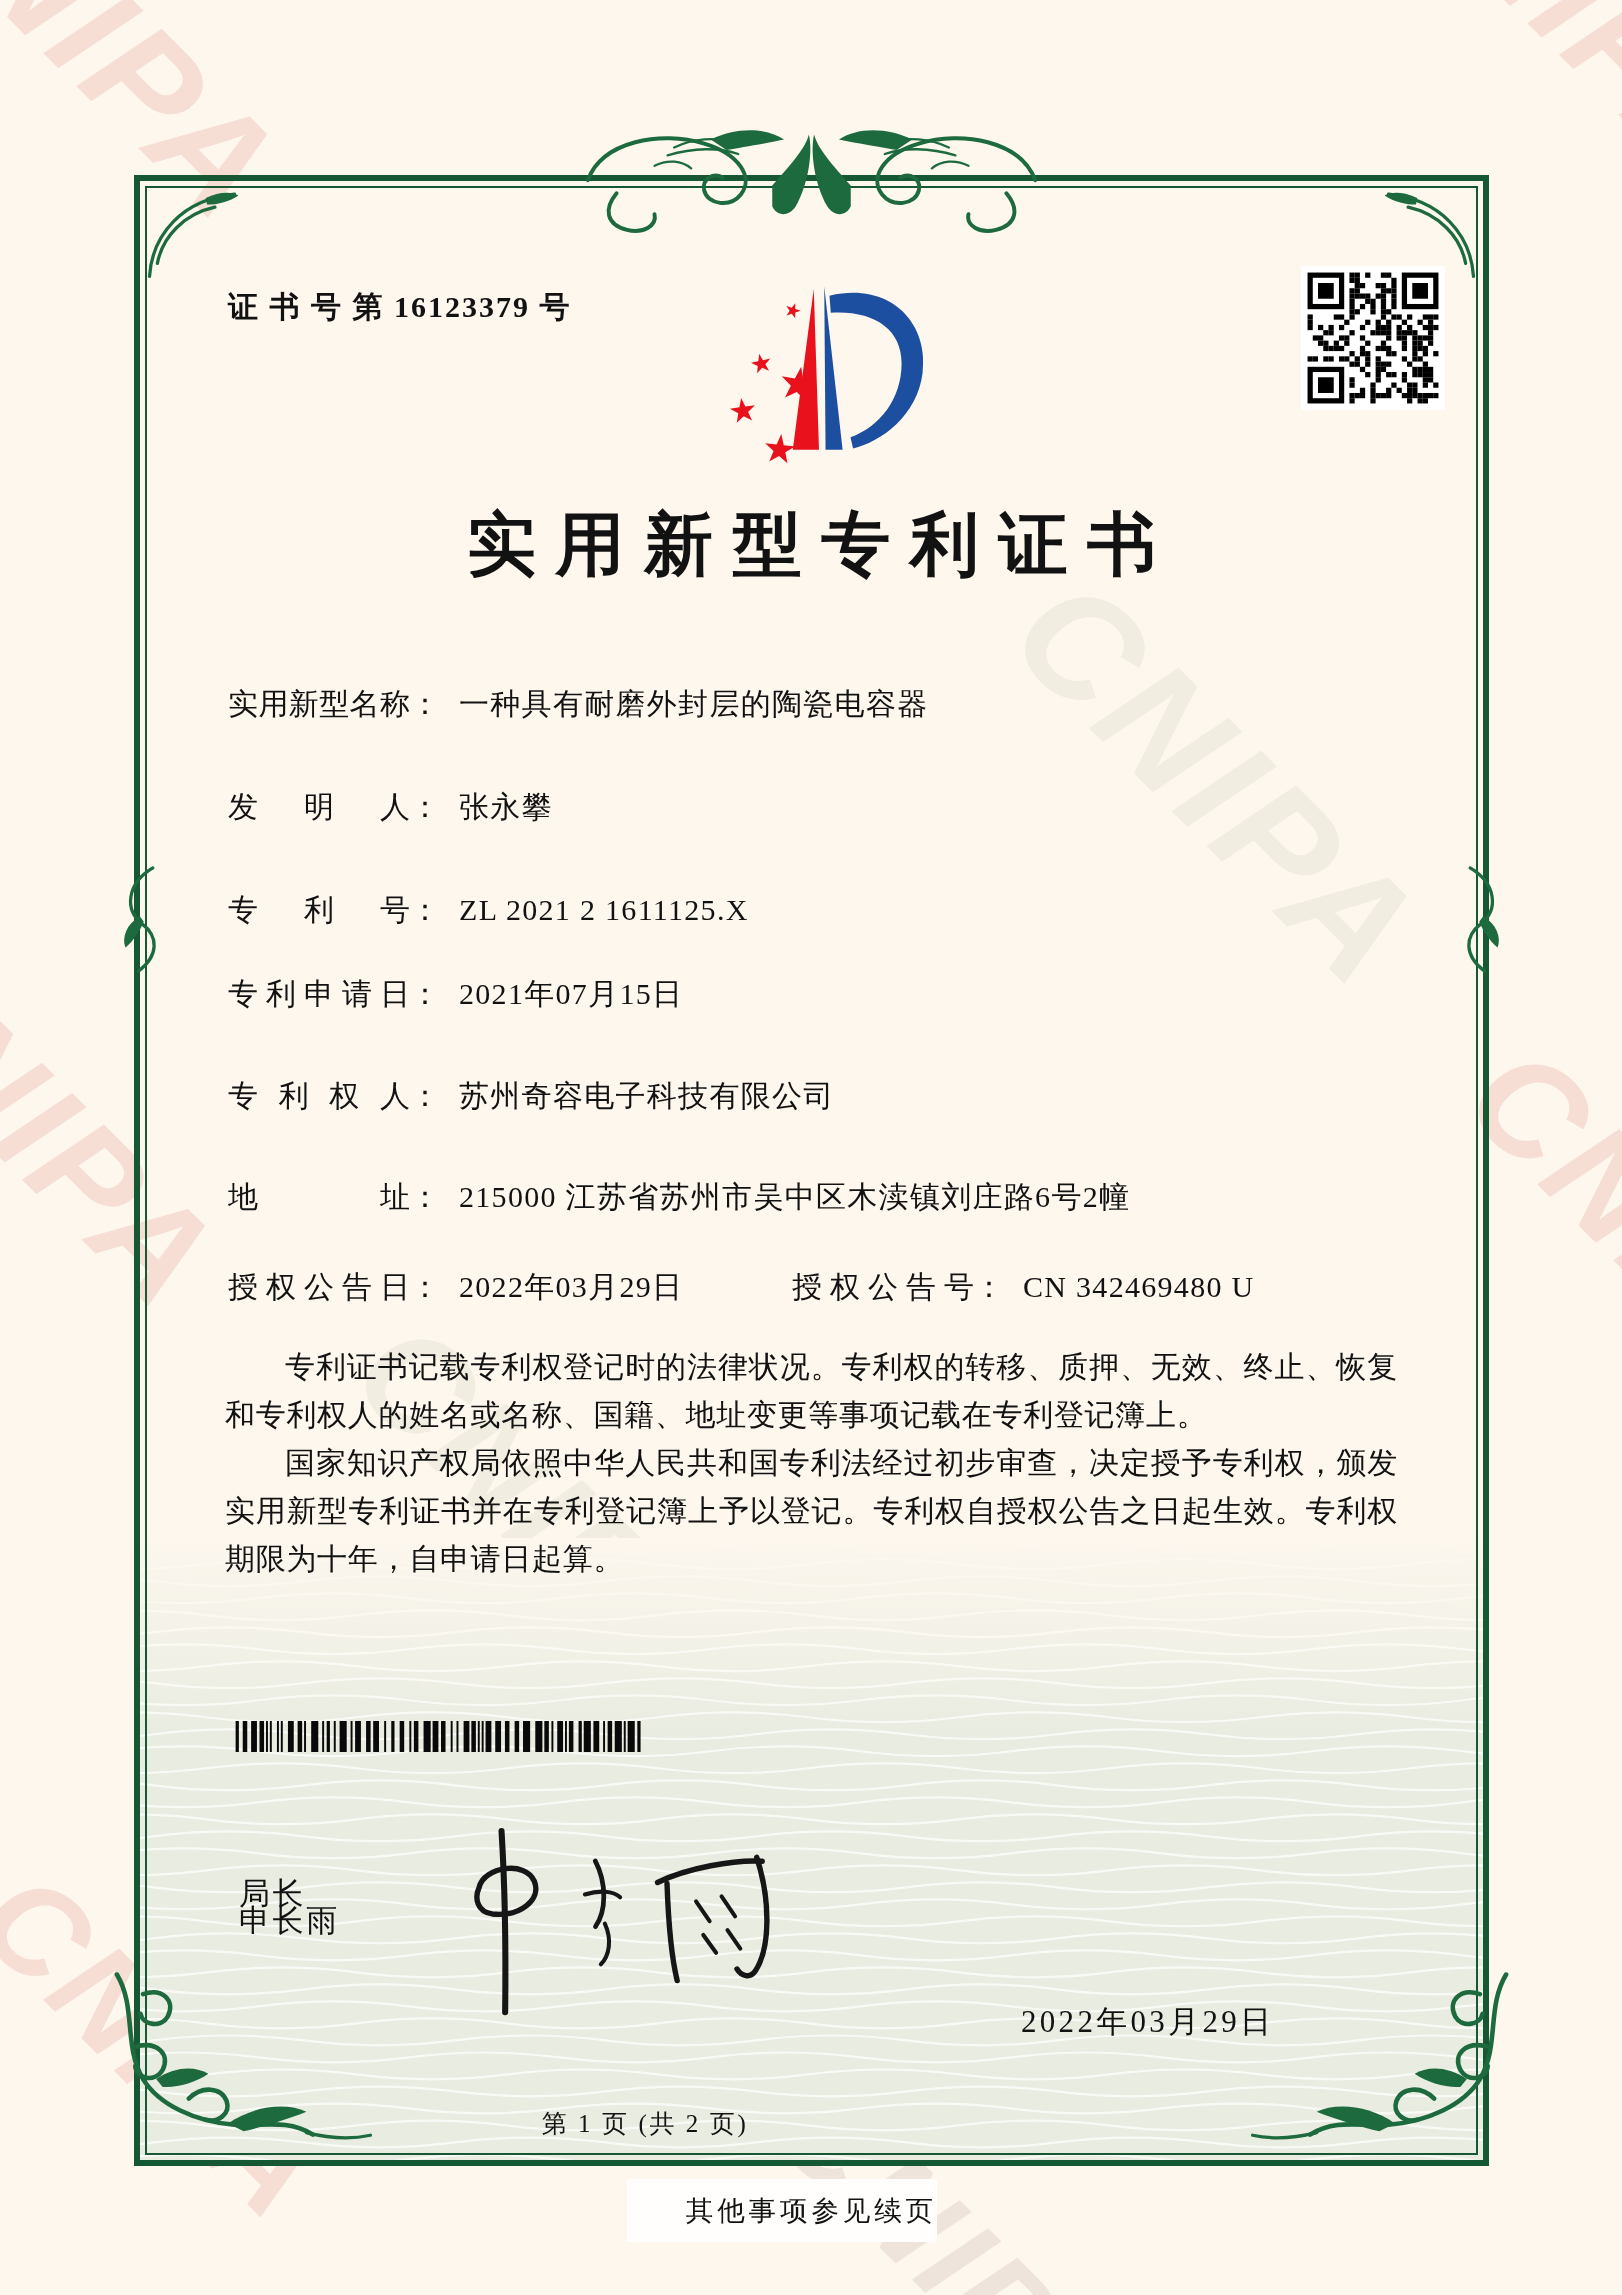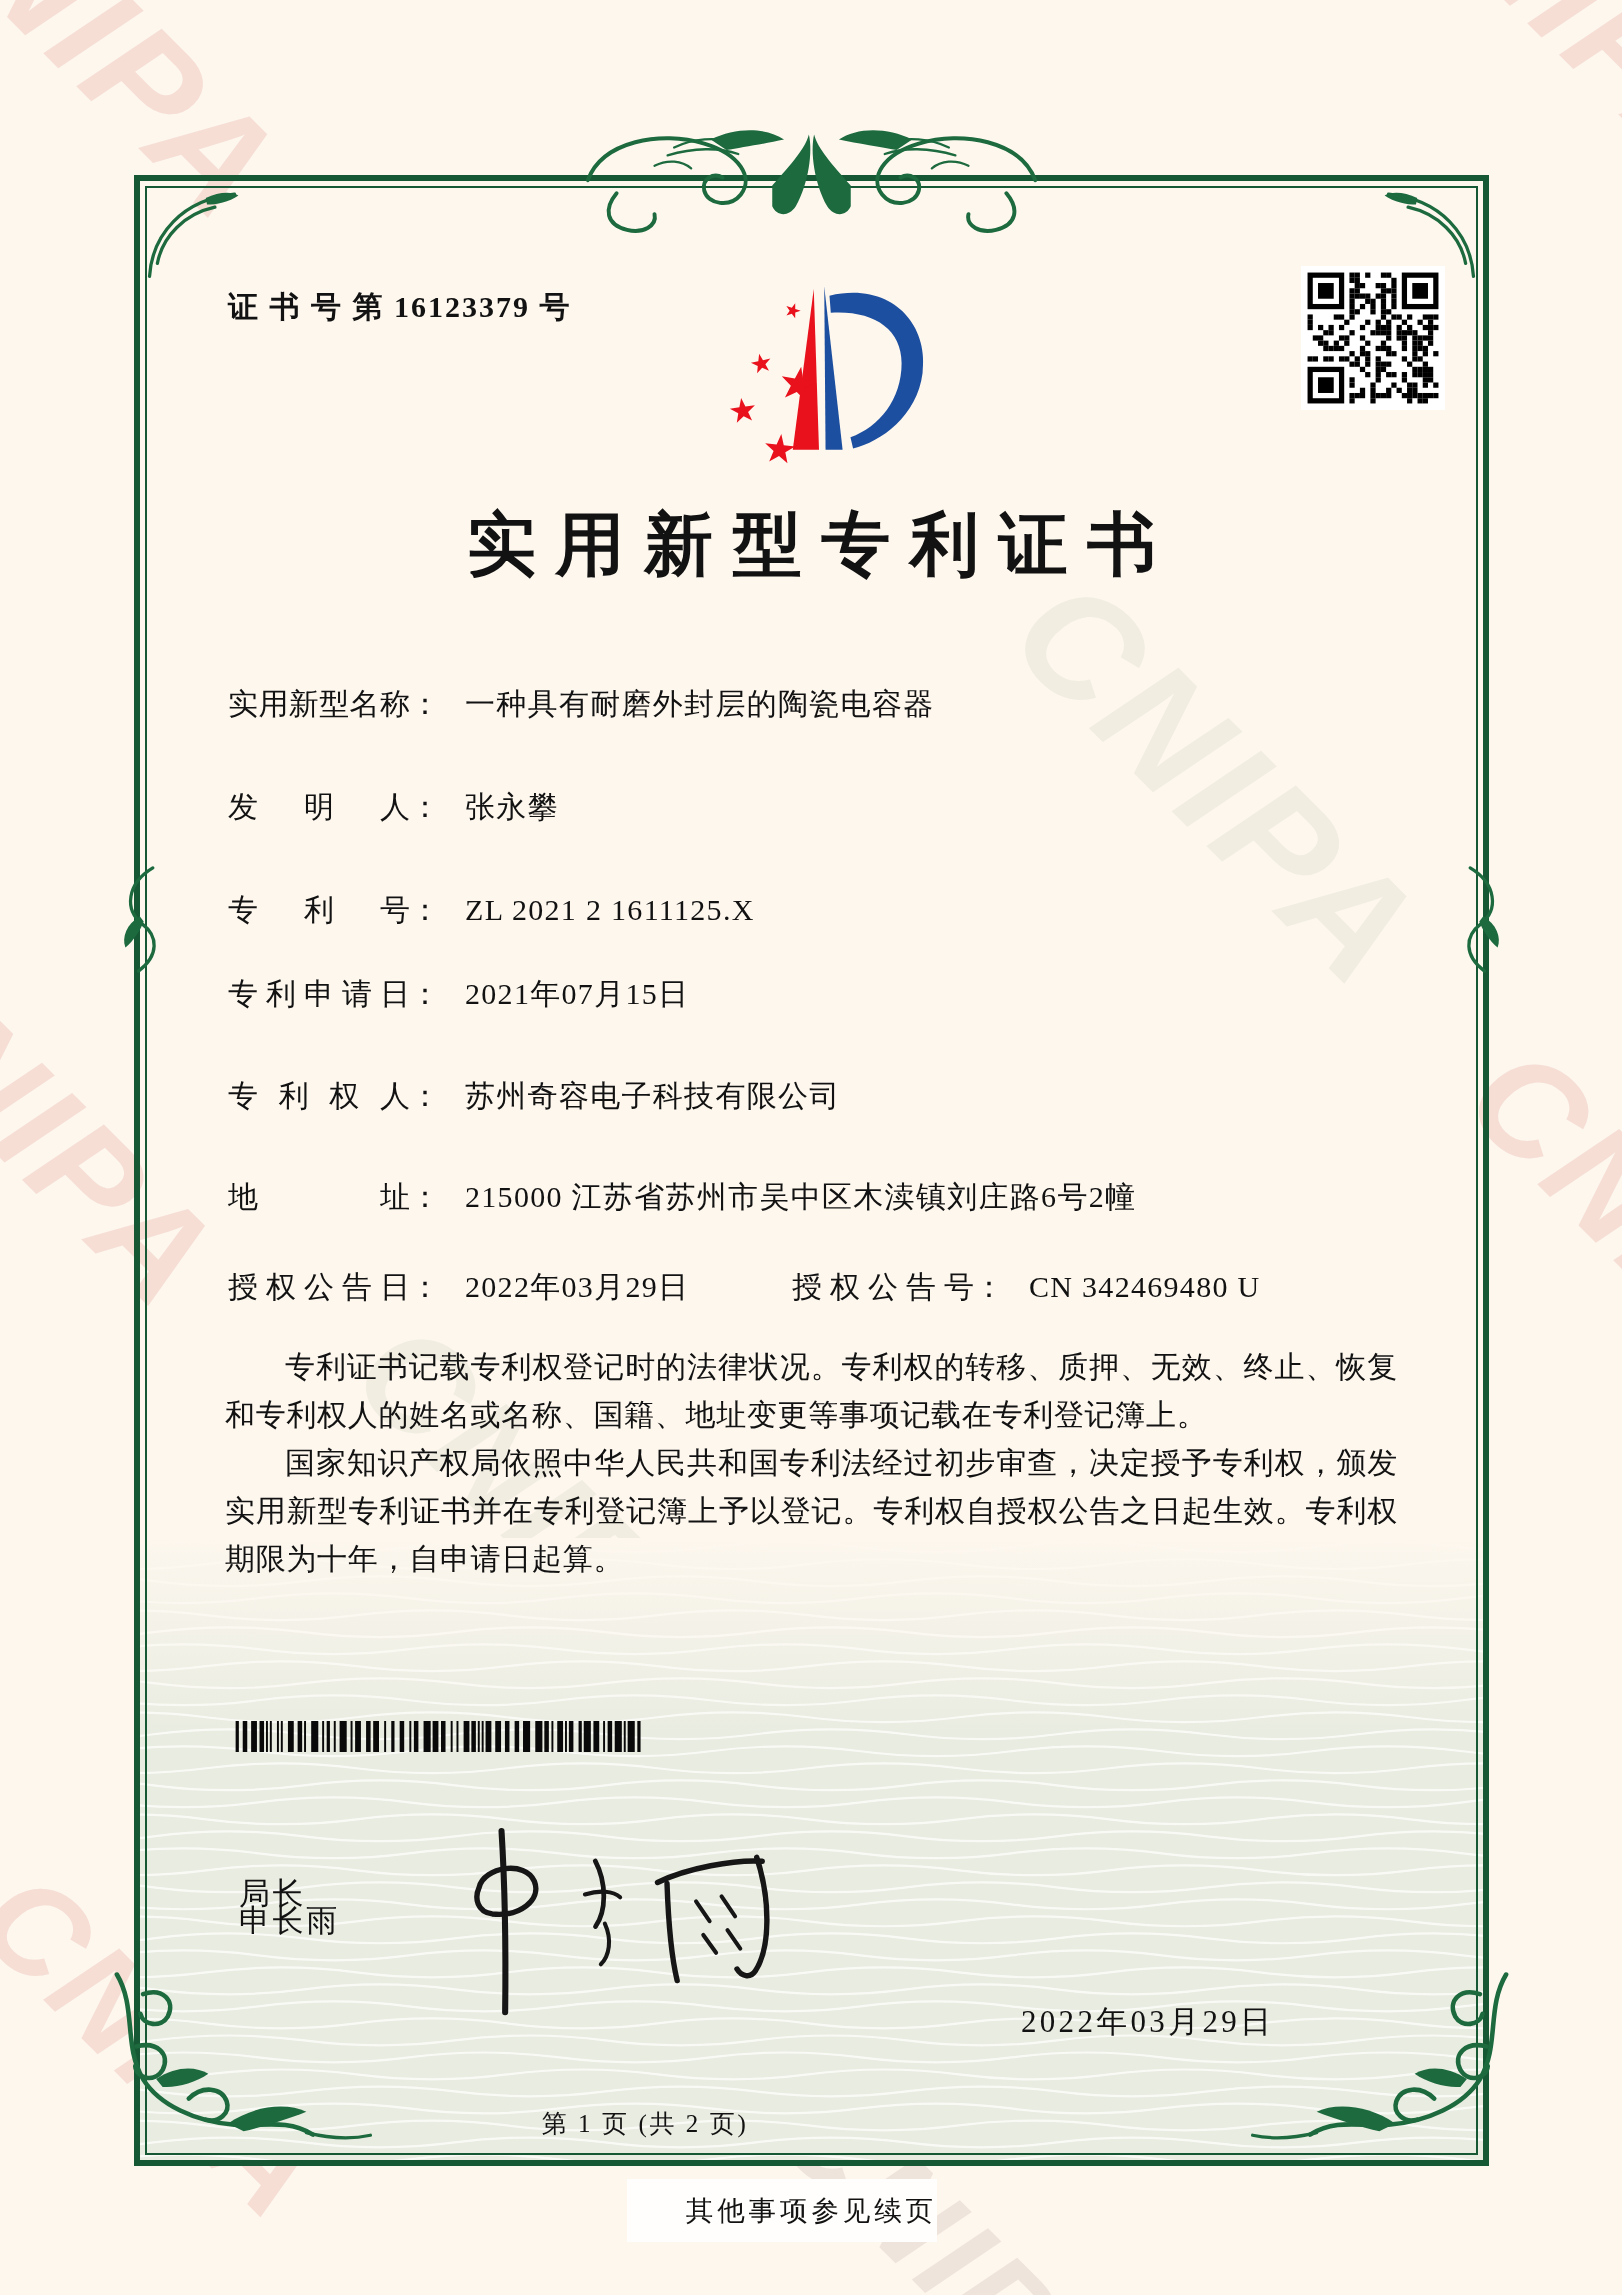--- a/index.html
+++ b/index.html
@@ -20,21 +20,21 @@
          border:6.5px solid #175834;z-index:3;box-sizing:border-box;}
   .frame-inner{position:absolute;left:5.2px;top:5.2px;right:5.2px;bottom:5.2px;border:2.6px solid #175834;}
   .orn{position:absolute;z-index:4;}
   
   .ct{position:absolute;z-index:5;}
   .cert-no{left:228px;top:287px;font-size:30px;letter-spacing:2px;font-weight:bold;}
   .title{left:0;top:499px;width:1623px;text-align:center;font-size:69px;font-weight:bold;
          letter-spacing:19.6px;text-indent:19.6px;}
   .frow{left:228px;font-size:30px;white-space:nowrap;}
   .flabel{display:inline-flex;justify-content:space-between;width:182px;vertical-align:bottom;}
-  .fvalue{margin-left:25px;letter-spacing:1.3px;}
+  .fvalue{margin-left:19px;letter-spacing:1.3px;}
   .fpair2{position:absolute;left:564px;top:0;white-space:nowrap;}
   .paras{left:225px;top:1343px;width:1173px;font-size:30px;line-height:48px;
          text-align:justify;letter-spacing:0.7px;}
   .paras p{margin:0;text-indent:2em;}
   .qrbox{left:1301px;top:266px;width:144px;height:144px;background:#fff;z-index:5;}
   .sig-label{font-size:31px;letter-spacing:2.6px;font-family:"Liberation Sans","DejaVu Sans",sans-serif;}
   .date{left:1021px;top:2001px;font-size:31px;letter-spacing:3.3px;}
   .pageno{left:0;top:2107px;width:1290px;text-align:center;font-size:25px;letter-spacing:2.6px;}
   .strip{left:627px;top:2179px;width:310px;height:63px;background:#fffefc;display:flex;
          align-items:center;justify-content:flex-end;font-size:27.5px;letter-spacing:3.9px;z-index:5;}

